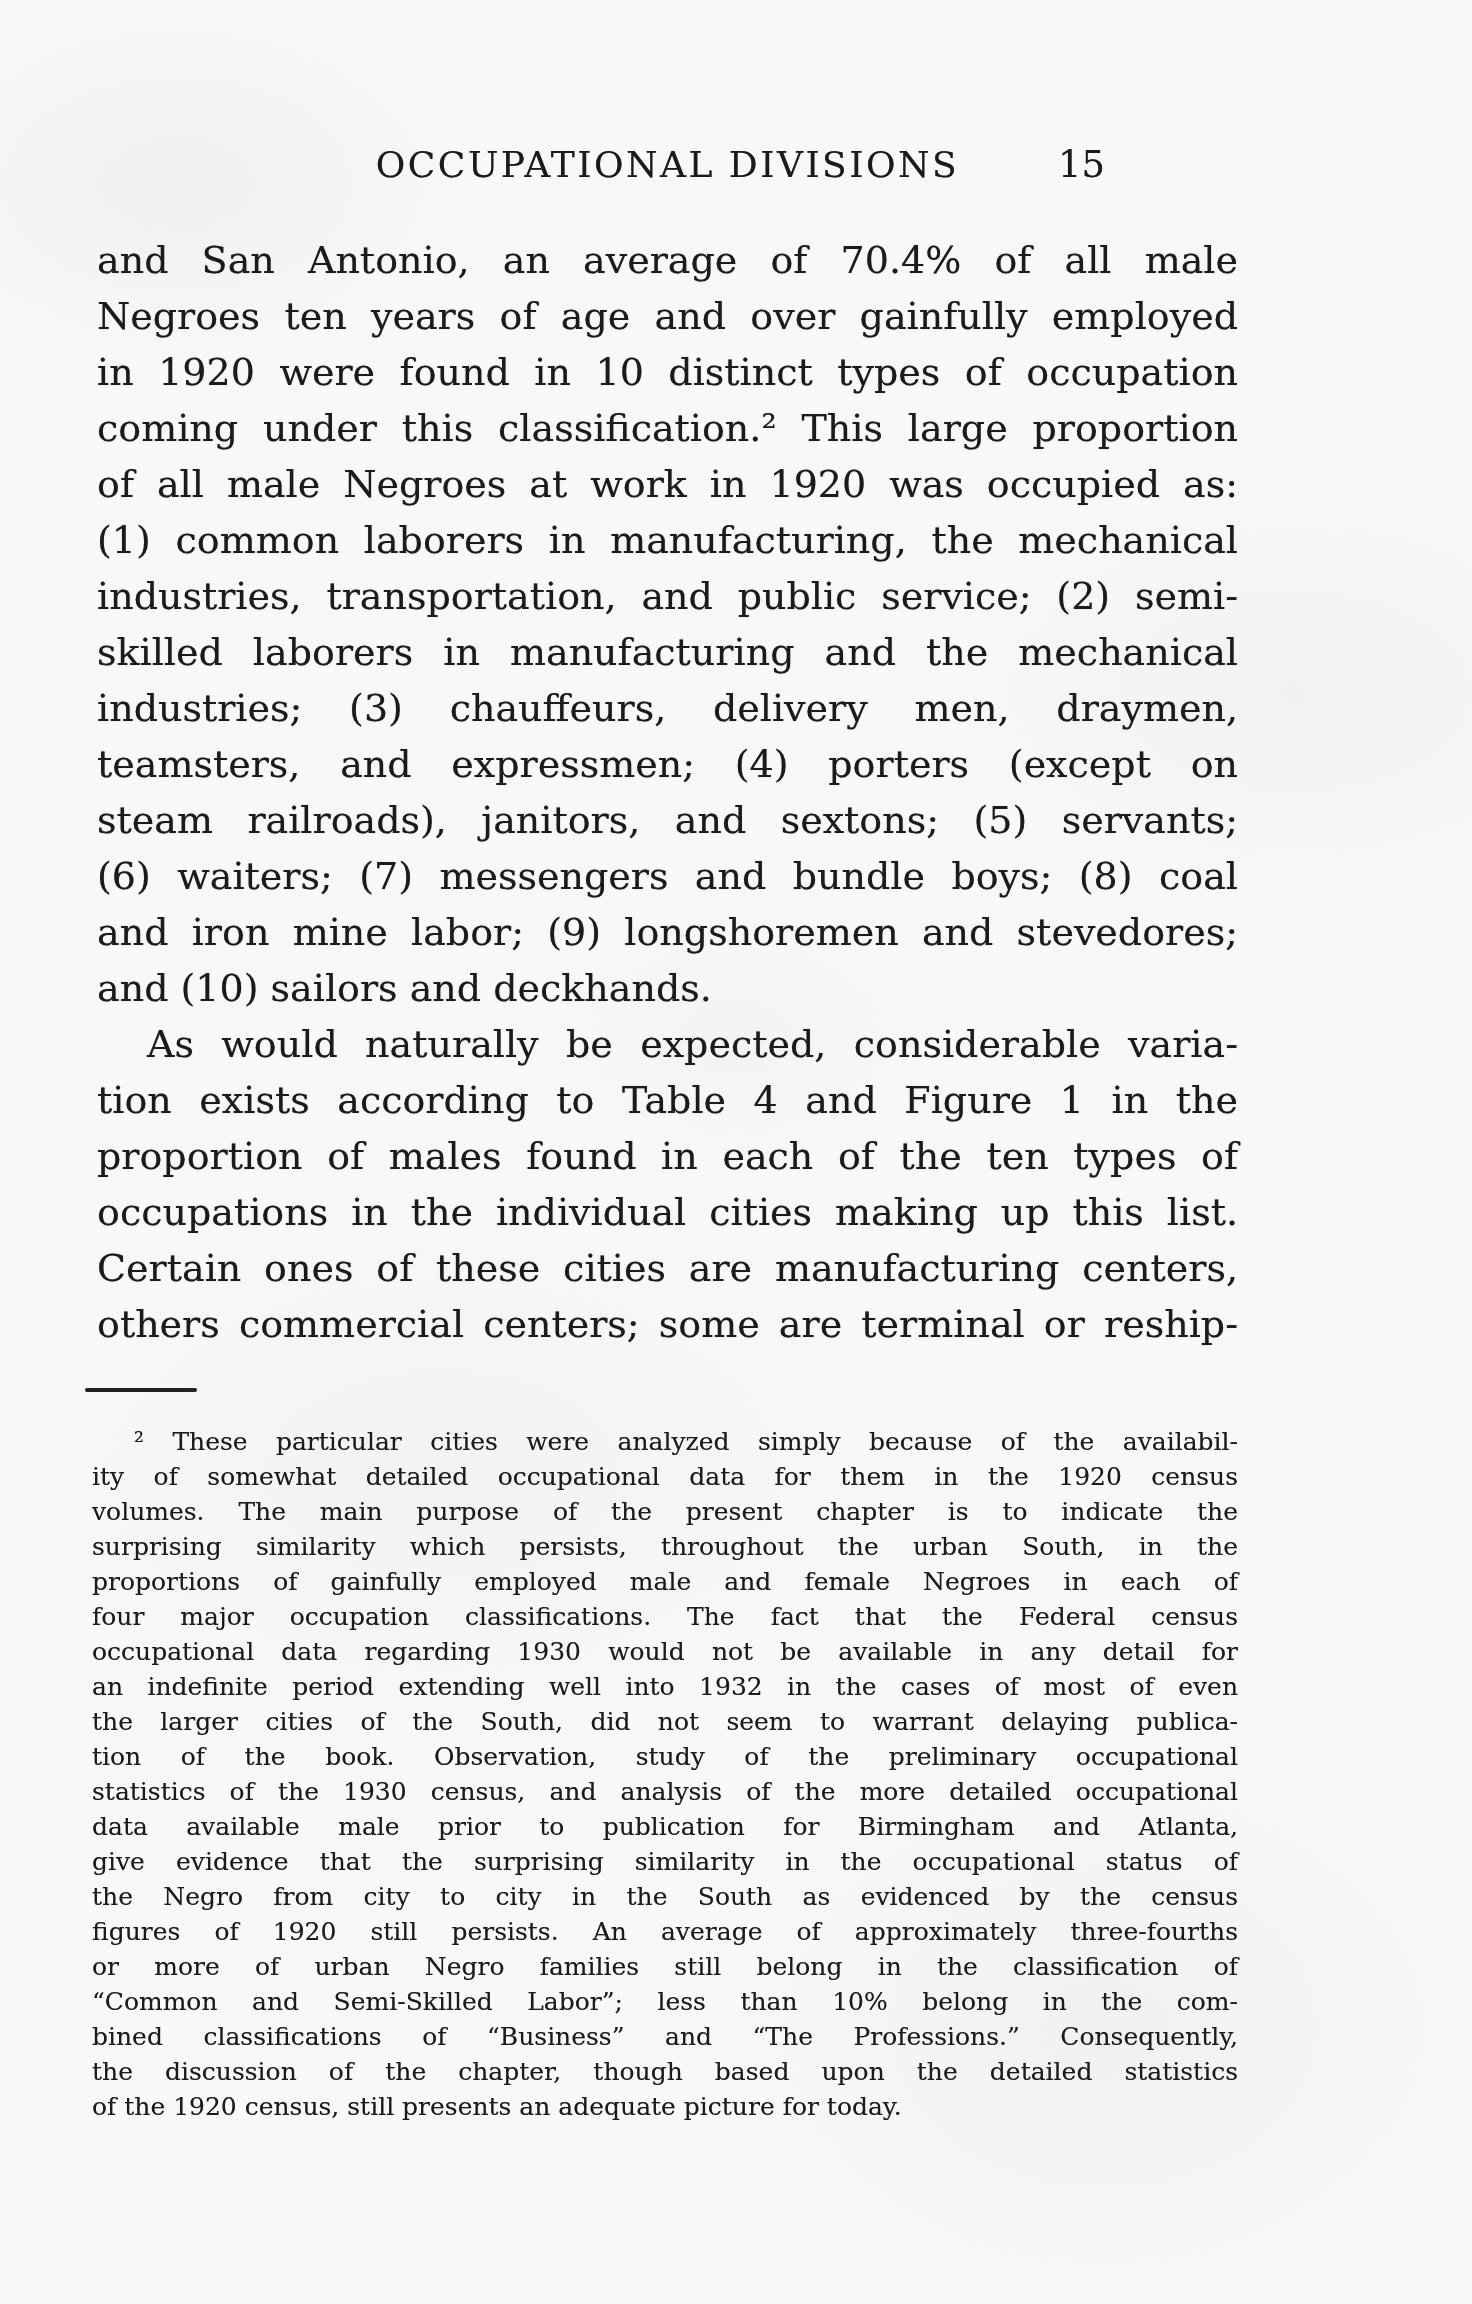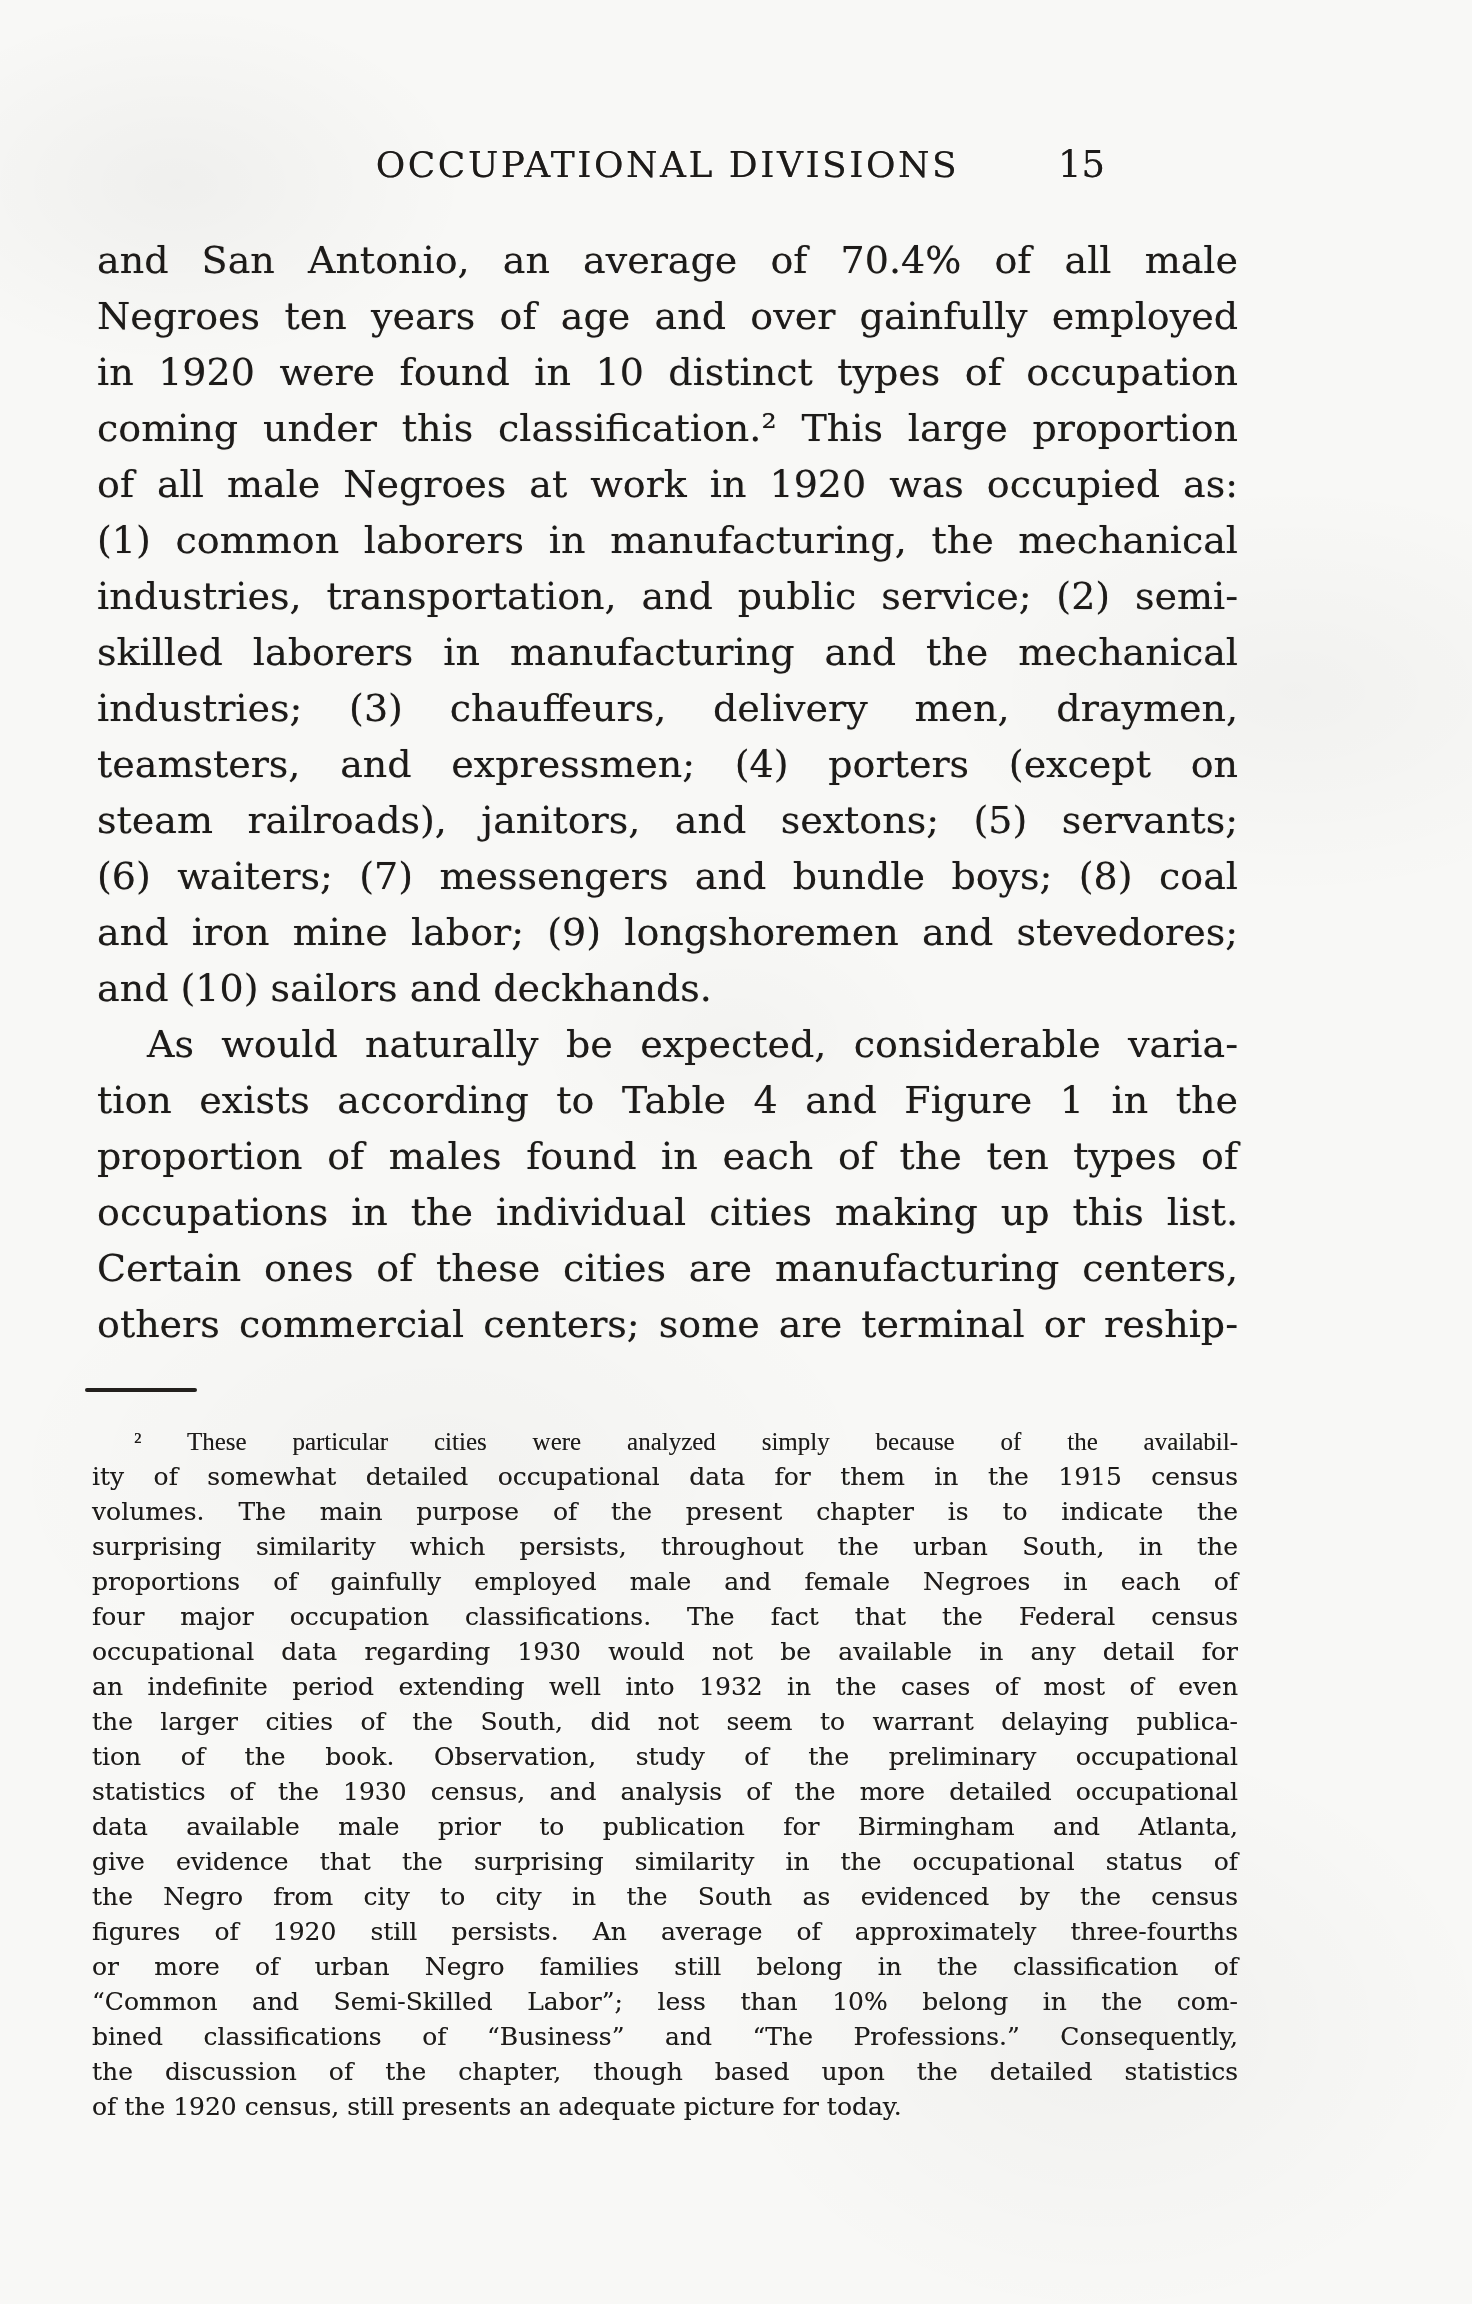--- a/index.html
+++ b/index.html
@@ -47,21 +47,21 @@
   .fn-rule{
     position:absolute;top:1388px;left:85px;
     width:112px;height:4px;background:#23201d;border-radius:2px;
   }
   .footnote{
     position:absolute;top:1424px;left:92px;width:1146px;
     font-size:25px;
     text-shadow:0 0 0.5px rgba(20,18,16,0.45);
   }
   .footnote .ln{height:35px;line-height:35px;}
-  .indent-fn{text-indent:42px;font-family:Liberation Serif, serif;}
+  .indent-fn{text-indent:42px;}
 </style>
 </head>
 <body>
 
 <div class="page">
 
   <div class="header">
     <div class="running-title">OCCUPATIONAL DIVISIONS</div>
     <div class="folio">15</div>
   </div>
@@ -90,21 +90,21 @@
       <div class="ln jline">occupations in the individual cities making up this list.</div>
       <div class="ln jline">Certain ones of these cities are manufacturing centers,</div>
       <div class="ln jline">others commercial centers; some are terminal or reship-</div>
     </div>
   </div>
 
   <div class="fn-rule"></div>
 
   <div class="footnote">
     <div class="ln jline indent-fn">² These particular cities were analyzed simply because of the availabil-</div>
-    <div class="ln jline">ity of somewhat detailed occupational data for them in the 1915 census</div>
+    <div class="ln jline">ity of somewhat detailed occupational data for them in the 1920 census</div>
     <div class="ln jline">volumes. The main purpose of the present chapter is to indicate the</div>
     <div class="ln jline">surprising similarity which persists, throughout the urban South, in the</div>
     <div class="ln jline">proportions of gainfully employed male and female Negroes in each of</div>
     <div class="ln jline">four major occupation classifications. The fact that the Federal census</div>
     <div class="ln jline">occupational data regarding 1930 would not be available in any detail for</div>
     <div class="ln jline">an indefinite period extending well into 1932 in the cases of most of even</div>
     <div class="ln jline">the larger cities of the South, did not seem to warrant delaying publica-</div>
     <div class="ln jline">tion of the book. Observation, study of the preliminary occupational</div>
     <div class="ln jline">statistics of the 1930 census, and analysis of the more detailed occupational</div>
     <div class="ln jline">data available male prior to publication for Birmingham and Atlanta,</div>

